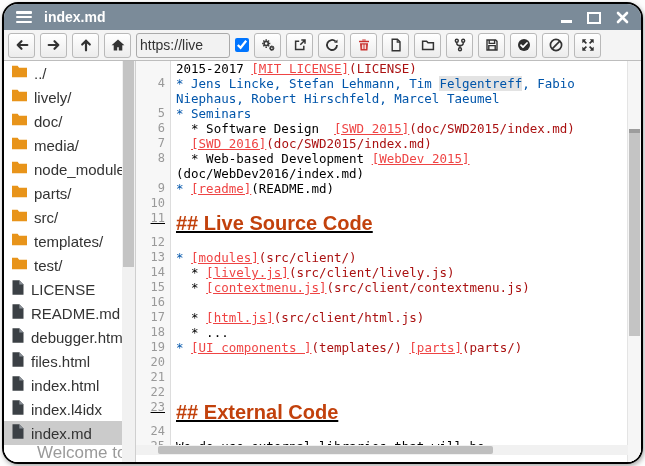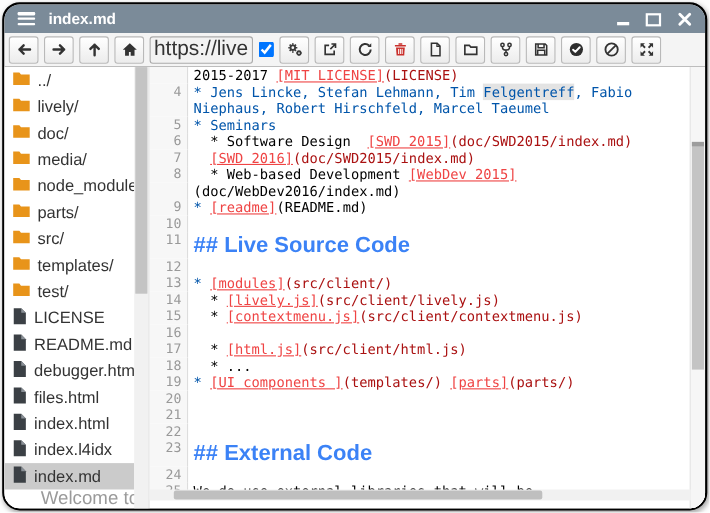--- a/index.html
+++ b/index.html
@@ -12,43 +12,43 @@
   .title{color:#fff;font-weight:bold;font-size:14px;margin-left:12px;flex:1;}
   .wctl{display:flex;align-items:center;gap:14px;margin-right:4px;}
   .wctl .c{width:14px;height:14px;display:flex;align-items:flex-end;justify-content:center;cursor:pointer;}
   .minbar{width:11px;height:3px;background:#fff;margin-bottom:1px;}
   .maxbox{width:10px;height:8px;border:2px solid #fff;}
   
   .toolbar{height:30px;background:#f4f4f4;border-bottom:1px solid #bdbdbd;display:flex;align-items:center;padding:0 4px;gap:5px;}
   .tbtn{width:27px;height:25px;border:1px solid #b9b9b9;border-radius:3px;background:linear-gradient(#ffffff,#ececec);
         display:flex;align-items:center;justify-content:center;padding:0;cursor:pointer;flex:0 0 auto;}
   .tbtn svg{display:block;}
-  .urlbox{width:86px;height:23px;border:1px solid #aaa;border-radius:3px;background:#f2f2f2;font-size:19px;color:#333;
+  .urlbox{width:86px;height:23px;border:1px solid #aaa;border-radius:3px;background:#f2f2f2;font-size:14px;color:#333;
           padding:0 3px;font-family:"Liberation Sans",sans-serif;}
   .cbx{width:14px;height:14px;margin:0;}
   
   .content{position:relative;display:flex;height:402px;background:#fff;}
   
   .sidebar{position:relative;width:131px;flex:0 0 131px;border-right:1px solid #cfcfcf;overflow:hidden;background:#fff;}
   .sideitems{position:absolute;left:0;top:0;width:118px;}
   .sitem{height:24px;display:flex;align-items:center;gap:6px;padding-left:7px;font-size:15px;color:#333;cursor:pointer;white-space:nowrap;overflow:hidden;}
   .sitem.sel{background:#cbcbcb;}
   .sitem svg{flex:0 0 auto;}
   .subitem{color:#9a9a9a;font-size:17px;padding-left:33px;line-height:15px;cursor:pointer;white-space:nowrap;}
   .sscroll{position:absolute;right:0;top:0;bottom:0;width:13px;background:#f1f1f1;}
   .sscroll .thumb{position:absolute;left:1px;right:1px;top:0;height:206px;background:#c4c4c4;}
   
   .editor{position:relative;flex:1;overflow:hidden;background:#fff;}
   .rows{position:absolute;left:0;top:0;right:13px;}
   .row{display:flex;height:15px;}
-  .row.hrow{height:24px;}
+  .row.hrow{height:24px;text-decoration:underline;}
   .ln{flex:0 0 29px;background:#f7f7f7;border-right:1px solid #ddd;text-align:right;padding-right:5px;
       color:#999;font:12px "DejaVu Sans Mono",monospace;line-height:15px;}
   .code{padding-left:5px;white-space:pre;font:12.5px "DejaVu Sans Mono",monospace;line-height:15px;color:#000;}
-  .hrow .code{font:bold 20px "Liberation Sans",sans-serif;color:#3b82f6;line-height:24px;}
+  .hrow .code{font:bold 20px "Liberation Sans",sans-serif;color:#c2410c;line-height:24px;}
   .t-text{color:#000;margin-top:11px;} .t-link{color:#ef4444;text-decoration:underline;cursor:pointer;}
   .t-str{color:#aa1111;} .t-l1{color:#0055aa;} .t-l2{color:#000000;}
   .t-hl{background:#e3e3e3;}
   .gutterfill{position:absolute;left:0;top:0;bottom:0;width:29px;background:#f7f7f7;border-right:1px solid #ddd;z-index:-1;}
   .vscroll{position:absolute;right:0;top:0;bottom:0;width:13px;background:#f6f6f6;border-left:1px solid #e4e4e4;}
   .vscroll .thumb{position:absolute;left:1px;right:1px;top:68px;height:203px;background:#c4c4c4;border-top:4px solid #9d9d9d;}
   .hscroll{position:absolute;left:0;right:13px;bottom:8px;height:10px;background:#f1f1f1;}
   .hscroll .thumb{position:absolute;top:1px;bottom:1px;left:22px;width:335px;background:#bfbfbf;border-radius:2px;}
 </style>
 </head>

